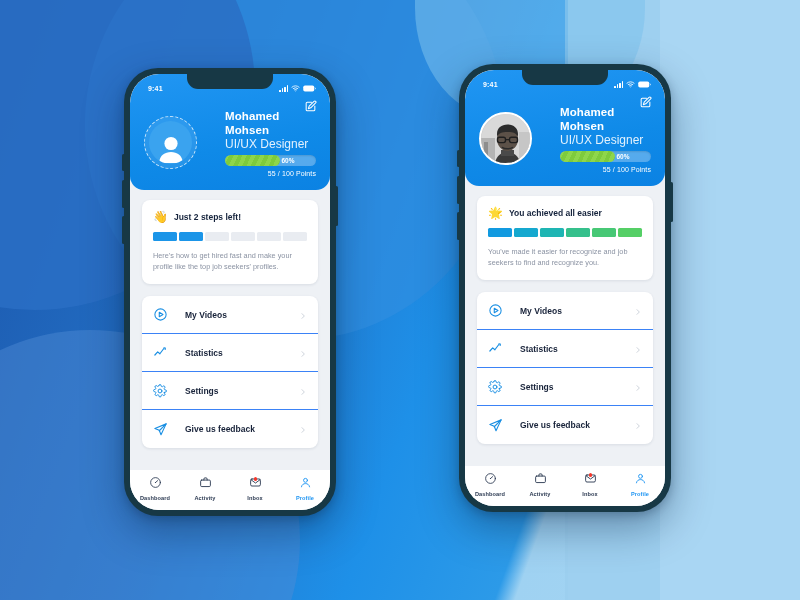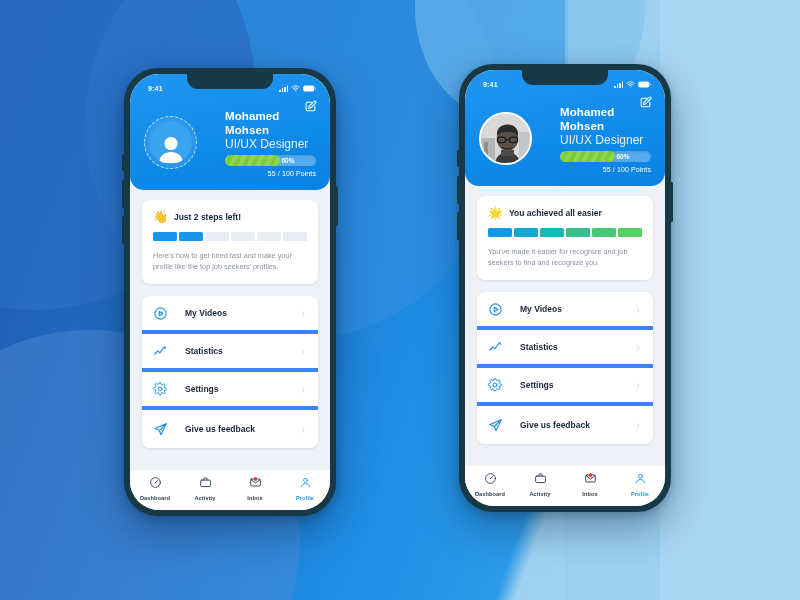--- a/index.html
+++ b/index.html
@@ -115,21 +115,21 @@
   .steps-head { display:flex; align-items:center; gap:6px; }
   .emoji { font-size:12px; line-height:12px; }
   .steps-title { font-size:8.5px; font-weight:bold; color:#15233c; }
   .segs { display:flex; gap:2px; margin-top:9px; }
   .seg { flex:1 1 0; height:9px; background:#e9ecf1; border-radius:1.5px; }
   .steps-desc { margin-top:9px; font-size:7.3px; line-height:11px; color:#8b93a3; }
 
   .menu { margin-top:12px; background:#fff; border-radius:8px;
     box-shadow:0 1px 3px rgba(25,45,80,.10); overflow:hidden; }
   .mrow { display:flex; align-items:center; height:38px; padding:0 11px; cursor:pointer;
-    border-bottom:4px solid #3b82f6; }
+    border-bottom:1px solid #3b82f6; }
   .mrow:last-child { border-bottom:none; }
   .mi { flex:0 0 19px; display:flex; align-items:center; justify-content:flex-start; color:#1a8fe3; }
   .mlabel { flex:1 1 auto; font-size:8.5px; font-weight:bold; color:#18233a; padding-left:13px; }
   .chev { flex:0 0 auto; color:#b9c0cc; }
 
   
   .tabbar {
     flex:0 0 auto; height:40px; background:#fff; display:flex;
     padding-bottom:4px; border-radius:0 0 22px 22px;
   }

